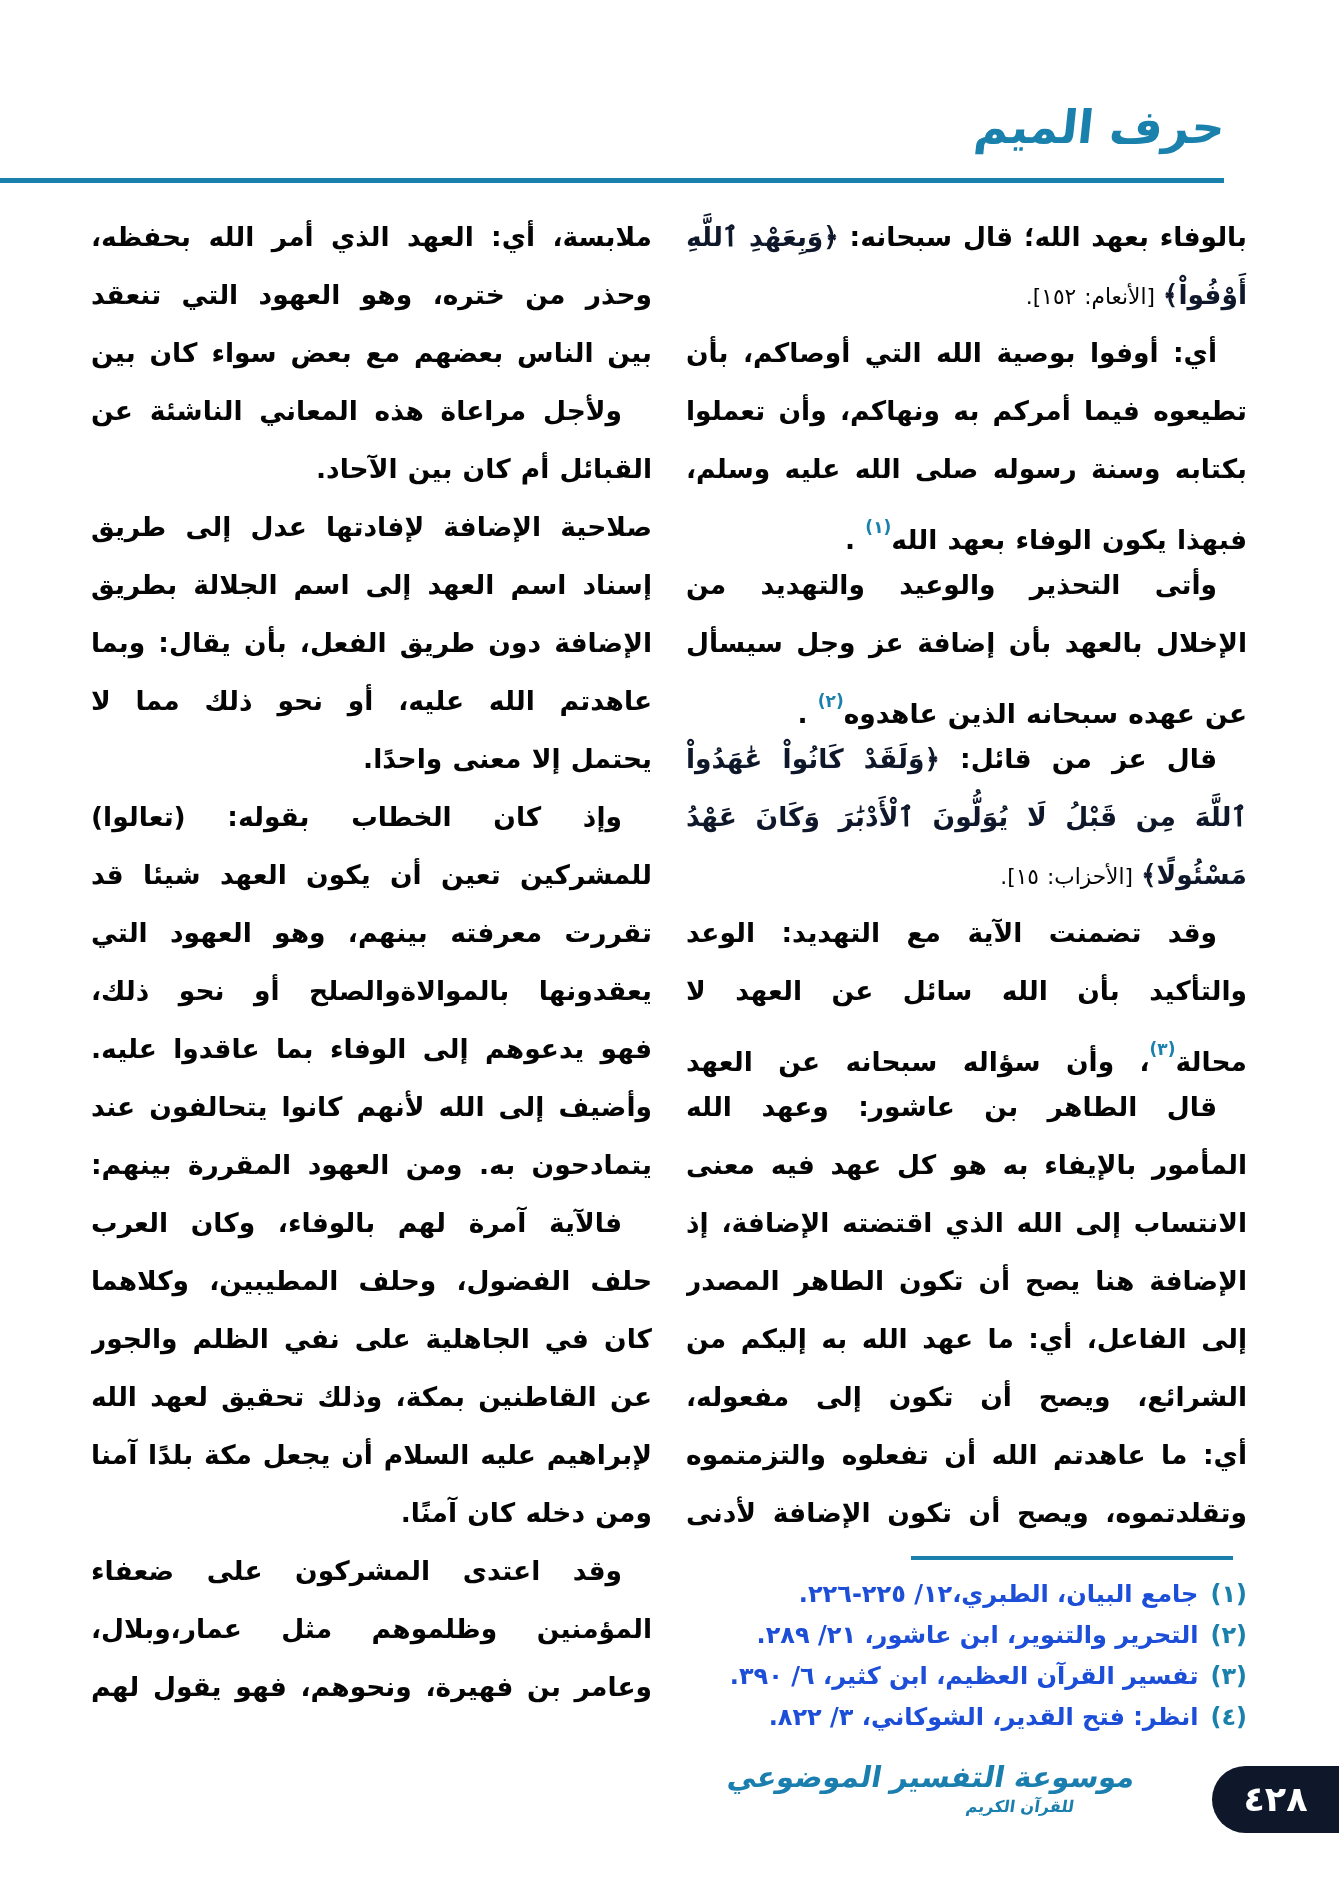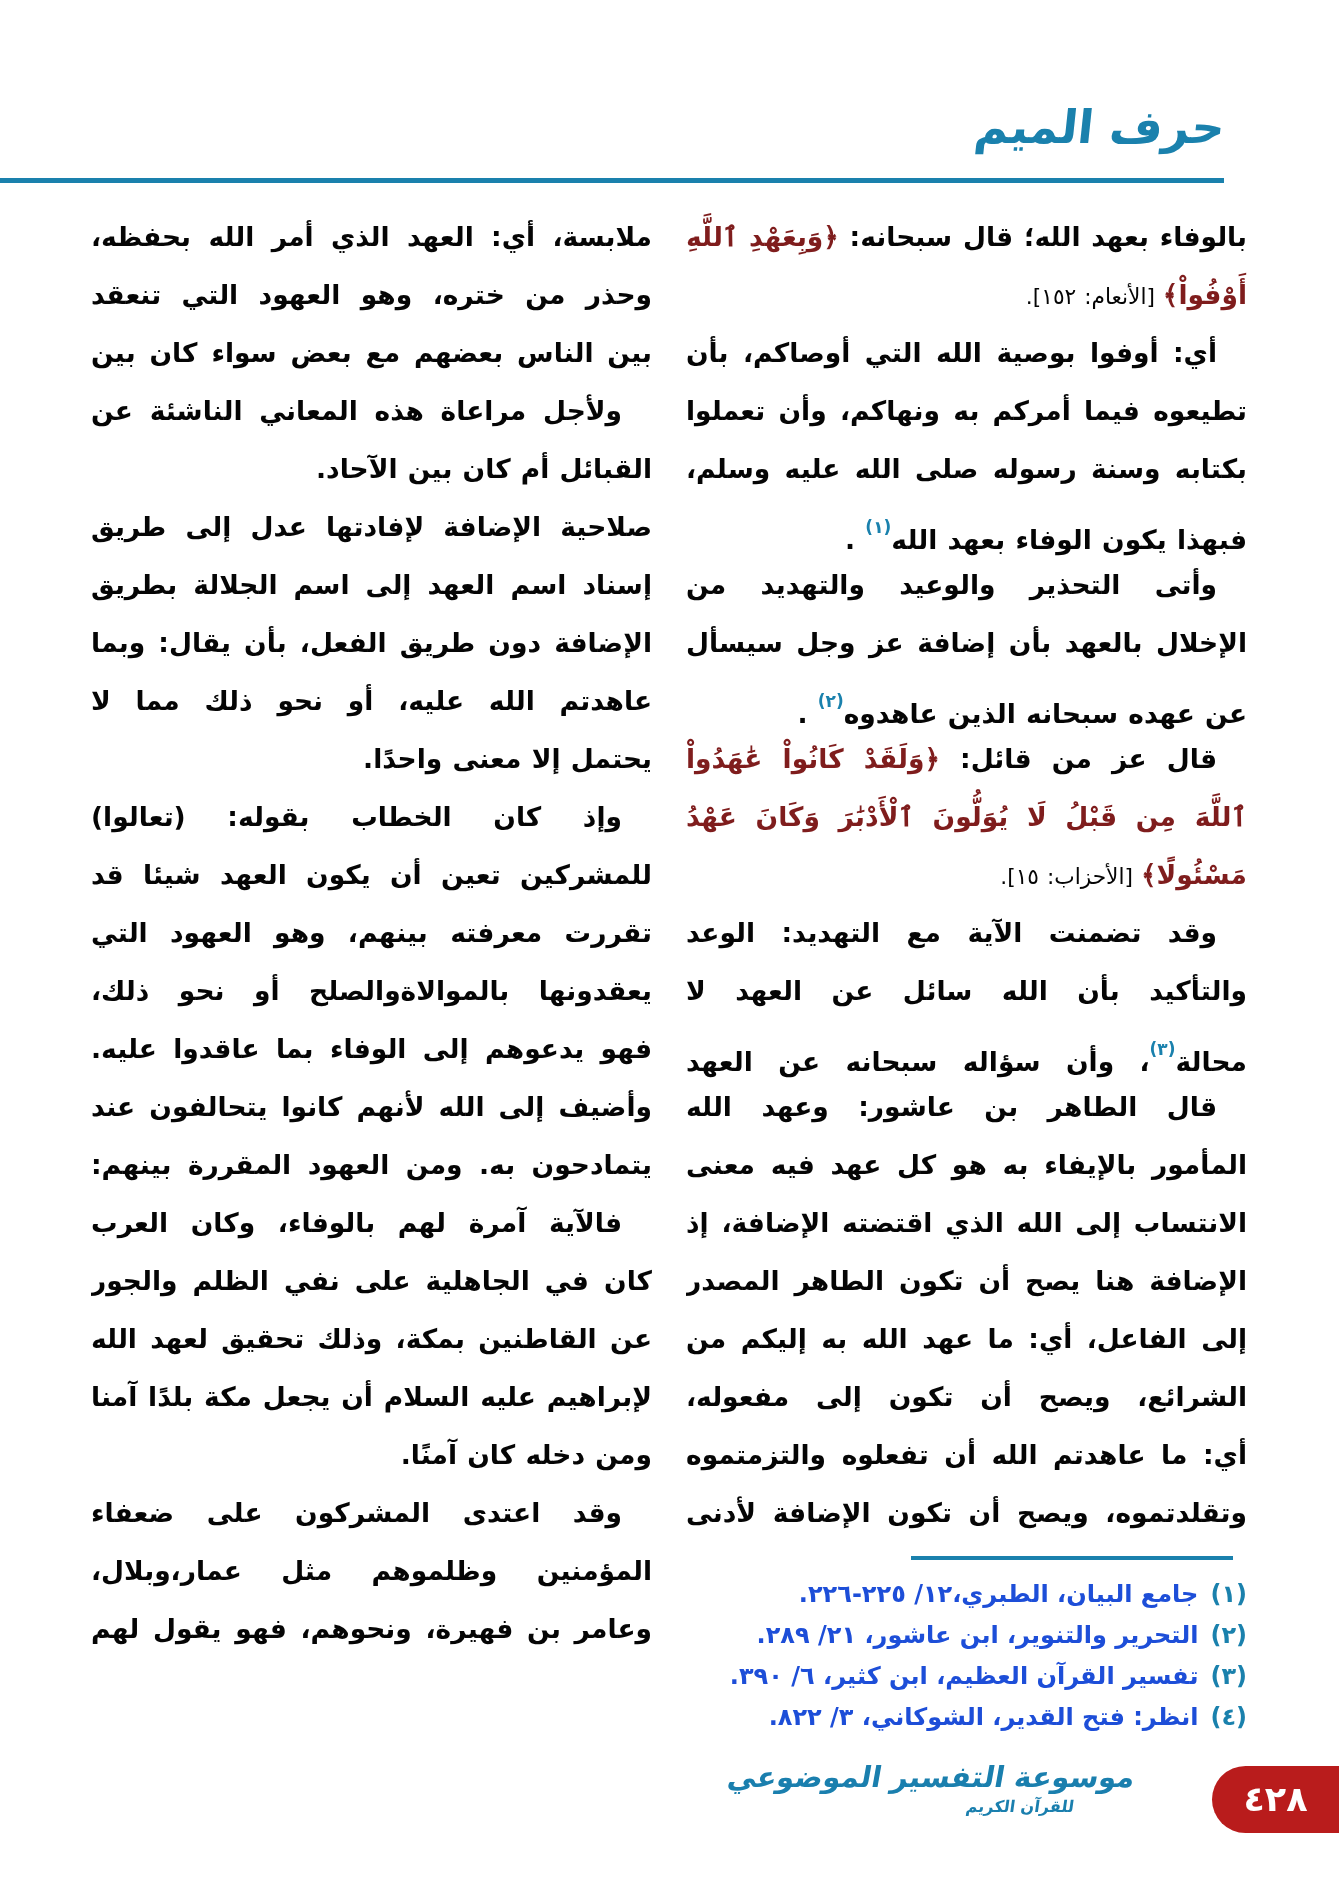--- a/index.html
+++ b/index.html
@@ -26,21 +26,21 @@
   .col{width:561px;}
   .line{
     height:58px;line-height:58px;
     font-size:26.5px;font-weight:bold;color:#050505;
     text-align:justify;overflow:hidden;
     word-spacing:1px;
   }
   .line.j{text-align-last:justify;}
   .line.nj{text-align:right;}
   .line.ind{padding-right:30px;}
-  .seg-q{color:#7f1d1d;margin-top:27px;}
+  .seg-q{color:#0f172a;margin-top:27px;}
   .seg-c{font-weight:normal;font-size:0.82em;}
   .seg-f{
     color:#1a81ad;font-size:17px;vertical-align:16px;font-weight:bold;
   }
   
   .fn-sep{
     width:322px;height:4px;background:#1a81ad;
     margin:14px 14px 14px auto;
   }
   .footnote{
@@ -59,21 +59,21 @@
     font-size:29px;font-weight:bold;transform:skewX(-10deg);
     white-space:nowrap;line-height:1.2;
   }
   .logo-sub{
     font-size:16px;font-weight:bold;margin-top:2px;
     transform:skewX(-8deg);
   }
   
   .page-badge{
     position:absolute;top:1766px;right:0;width:127px;height:67px;
-    background:#b91c1c;border-radius:34px 0 0 34px;
+    background:#0f172a;border-radius:34px 0 0 34px;
     color:#ffffff;font-size:35px;font-weight:bold;
     text-align:center;line-height:67px;
   }
 </style>
 </head>
 <body>
 
 <div class="header-title">حرف الميم</div>
 <div class="header-rule"></div>
 
@@ -137,20 +137,21 @@
         <div class="line j"><span class="seg-n">عاهدتم الله عليه، أو نحو ذلك مما لا</span></div>
         <div class="line nj"><span class="seg-n">يحتمل إلا معنى واحدًا.</span></div>
         <div class="line j ind"><span class="seg-n">وإذ كان الخطاب بقوله: (تعالوا)</span></div>
         <div class="line j"><span class="seg-n">للمشركين تعين أن يكون العهد شيئا قد</span></div>
         <div class="line j"><span class="seg-n">تقررت معرفته بينهم، وهو العهود التي</span></div>
         <div class="line j"><span class="seg-n">يعقدونها بالموالاةوالصلح أو نحو ذلك،</span></div>
         <div class="line j"><span class="seg-n">فهو يدعوهم إلى الوفاء بما عاقدوا عليه.</span></div>
         <div class="line j"><span class="seg-n">وأضيف إلى الله لأنهم كانوا يتحالفون عند</span></div>
         <div class="line j"><span class="seg-n">يتمادحون به. ومن العهود المقررة بينهم:</span></div>
         <div class="line j ind"><span class="seg-n">فالآية آمرة لهم بالوفاء، وكان العرب</span></div>
+        <div class="line j"><span class="seg-n">حلف الفضول، وحلف المطيبين، وكلاهما</span></div>
         <div class="line j"><span class="seg-n">كان في الجاهلية على نفي الظلم والجور</span></div>
         <div class="line j"><span class="seg-n">عن القاطنين بمكة، وذلك تحقيق لعهد الله</span></div>
         <div class="line j"><span class="seg-n">لإبراهيم عليه السلام أن يجعل مكة بلدًا آمنا</span></div>
         <div class="line nj"><span class="seg-n">ومن دخله كان آمنًا.</span></div>
         <div class="line j ind"><span class="seg-n">وقد اعتدى المشركون على ضعفاء</span></div>
         <div class="line j"><span class="seg-n">المؤمنين وظلموهم مثل عمار،وبلال،</span></div>
         <div class="line j"><span class="seg-n">وعامر بن فهيرة، ونحوهم، فهو يقول لهم</span></div>
       </div>
   </div>
 </div>

